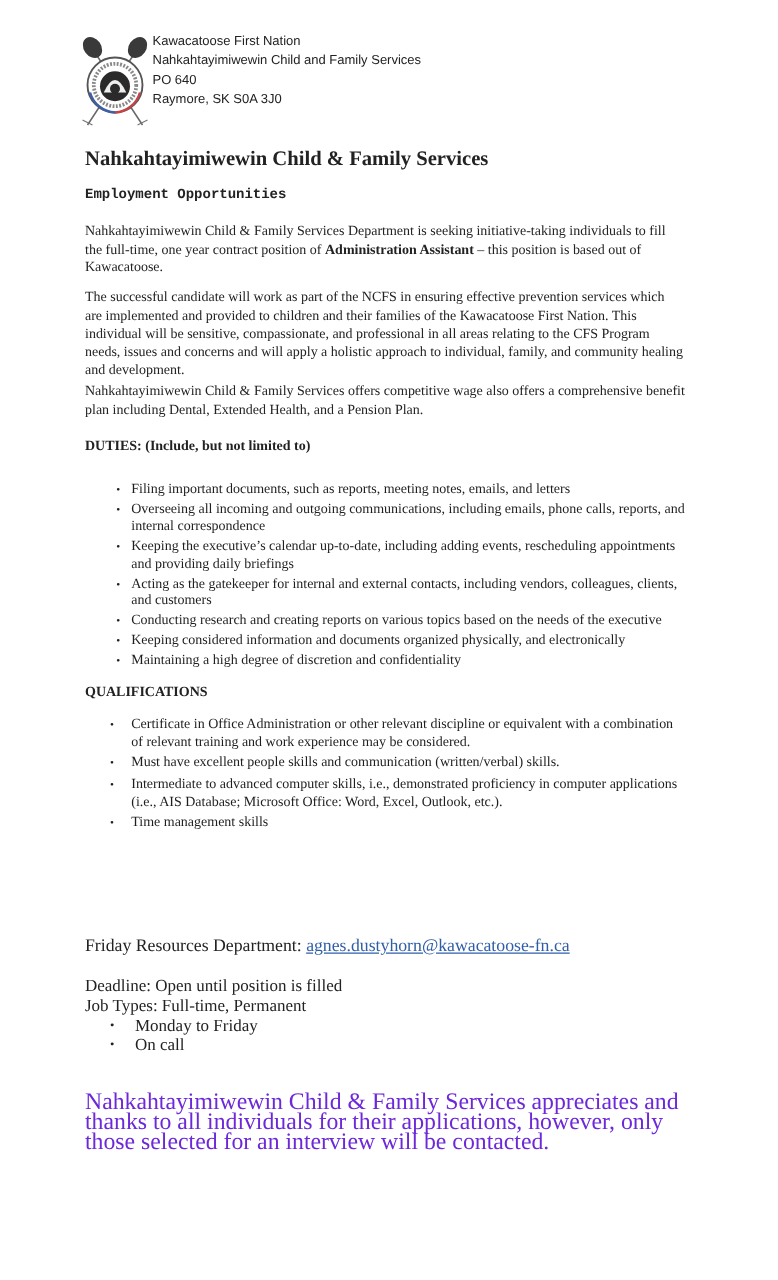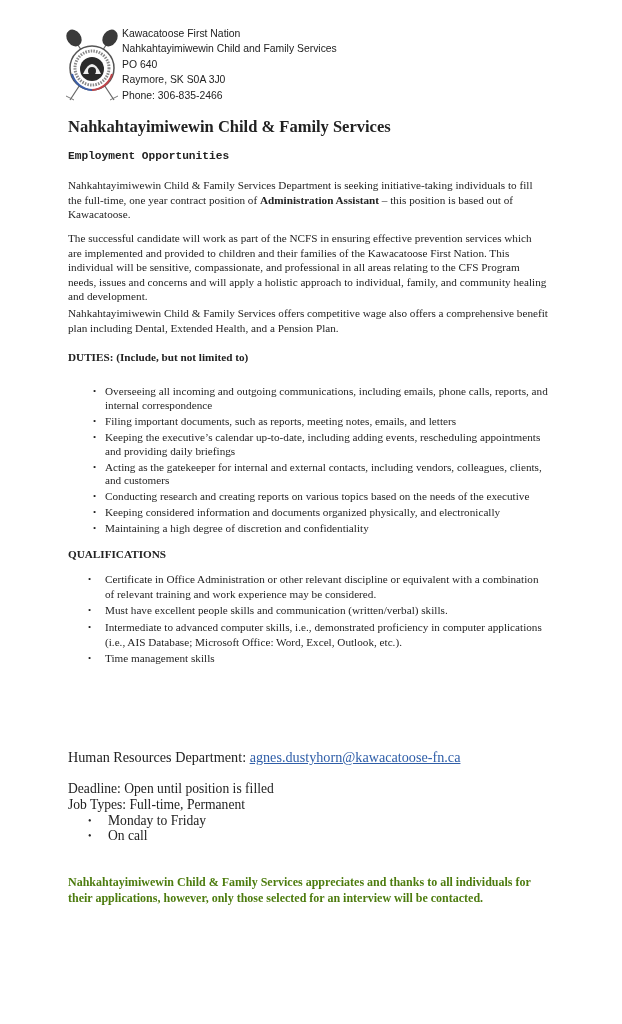--- a/index.html
+++ b/index.html
@@ -32,21 +32,21 @@
 
     .hr-line { position: absolute; left: 68px; top: 749px; font-size: 14.2px; white-space: nowrap; color: #222; }
     .hr-line a { color: #2f5ea8; text-decoration: underline; }
 
     .deadline-block { position: absolute; left: 68px; top: 781px; font-size: 13.6px; line-height: 15.8px; color: #222; }
     .deadline-block div { white-space: nowrap; }
     ul.schedule { margin: 0; padding: 0; list-style: none; }
     ul.schedule li { position: relative; padding-left: 40px; }
     ul.schedule li::before { content: "\2022"; position: absolute; left: 20px; top: 0; font-size: 10px; }
 
-    .closing { position: absolute; left: 68px; top: 874px; width: 480px; font-size: 12px; line-height: 16px; color: #4d7c0f; font-weight: bold; }
+    .closing { position: absolute; left: 68px; top: 874px; width: 480px; font-size: 19px; line-height: 16px; color: #6d28d9; }
   </style>
 </head>
 <body>
 
 <div class="page">
 
   <div class="letterhead">
     <svg class="logo" viewBox="0 0 60 82">
 
       <line x1="8" y1="76" x2="50" y2="12" stroke="#666" stroke-width="1.2"></line>
@@ -63,57 +63,56 @@
 
       <circle cx="30" cy="45" r="12" fill="#2a2a2a"></circle>
       <path d="M 21 50 Q 30 30 39 50 Z" fill="#eee"></path>
       <circle cx="30" cy="47" r="4" fill="#2a2a2a"></circle>
     </svg>
     <div class="address">
       <div>Kawacatoose First Nation</div>
       <div>Nahkahtayimiwewin Child and Family Services</div>
       <div>PO 640</div>
       <div>Raymore, SK S0A 3J0</div>
-      <div>Phone: 306-835-2466</div>
     </div>
   </div>
 
   <div class="main-title">Nahkahtayimiwewin Child &amp; Family Services</div>
 
   <div class="subhead" style="top:150px;font-family:Liberation Mono, monospace;">Employment Opportunities</div>
 
   <div class="para" style="top:178px;"><span>Nahkahtayimiwewin Child &amp; Family Services Department is seeking initiative-taking individuals to fill the full-time, one year contract position of </span><b>Administration Assistant</b><span> – this position is based out of Kawacatoose.</span></div>
 
   <div class="para" style="top:231px;">The successful candidate will work as part of the NCFS in ensuring effective prevention services which are implemented and provided to children and their families of the Kawacatoose First Nation. This individual will be sensitive, compassionate, and professional in all areas relating to the CFS Program needs, issues and concerns and will apply a holistic approach to individual, family, and community healing and development.</div>
 
   <div class="para" style="top:306px;">Nahkahtayimiwewin Child &amp; Family Services offers competitive wage also offers a comprehensive benefit plan including Dental, Extended Health, and a Pension Plan.</div>
 
   <div class="subhead" style="top:351px;">DUTIES: (Include, but not limited to)</div>
 
   <ul class="duties">
+    <li><span>Filing important documents, such as reports, meeting notes, emails, and letters</span></li>
     <li><span>Overseeing all incoming and outgoing communications, including emails, phone calls, reports, and internal correspondence</span></li>
-    <li><span>Filing important documents, such as reports, meeting notes, emails, and letters</span></li>
     <li><span>Keeping the executive’s calendar up-to-date, including adding events, rescheduling appointments and providing daily briefings</span></li>
     <li><span>Acting as the gatekeeper for internal and external contacts, including vendors, colleagues, clients, and customers</span></li>
     <li><span>Conducting research and creating reports on various topics based on the needs of the executive</span></li>
     <li><span>Keeping considered information and documents organized physically, and electronically</span></li>
     <li><span>Maintaining a high degree of discretion and confidentiality</span></li>
   </ul>
 
   <div class="subhead" style="top:548px;">QUALIFICATIONS</div>
 
   <ul class="quals">
     <li><span>Certificate in Office Administration or other relevant discipline or equivalent with a combination of relevant training and work experience may be considered.</span></li>
     <li><span>Must have excellent people skills and communication (written/verbal) skills.</span></li>
     <li><span>Intermediate to advanced computer skills, i.e., demonstrated proficiency in computer applications (i.e., AIS Database; Microsoft Office: Word, Excel, Outlook, etc.).</span></li>
     <li><span>Time management skills</span></li>
   </ul>
 
 
-  <div class="hr-line"><span>Human Resources Department: </span><a href="mailto:agnes.dustyhorn@kawacatoose-fn.ca" style="color: rgb(47, 94, 168);">agnes.dustyhorn@kawacatoose-fn.ca</a></div>
+  <div class="hr-line"><span>Friday Resources Department: </span><a href="mailto:agnes.dustyhorn@kawacatoose-fn.ca" style="color: rgb(47, 94, 168);">agnes.dustyhorn@kawacatoose-fn.ca</a></div>
 
   <div class="deadline-block">
     <div>Deadline: Open until position is filled</div>
     <div>Job Types: Full-time, Permanent</div>
     <ul class="schedule">
       <li>Monday to Friday</li>
       <li>On call</li>
     </ul>
   </div>
 

